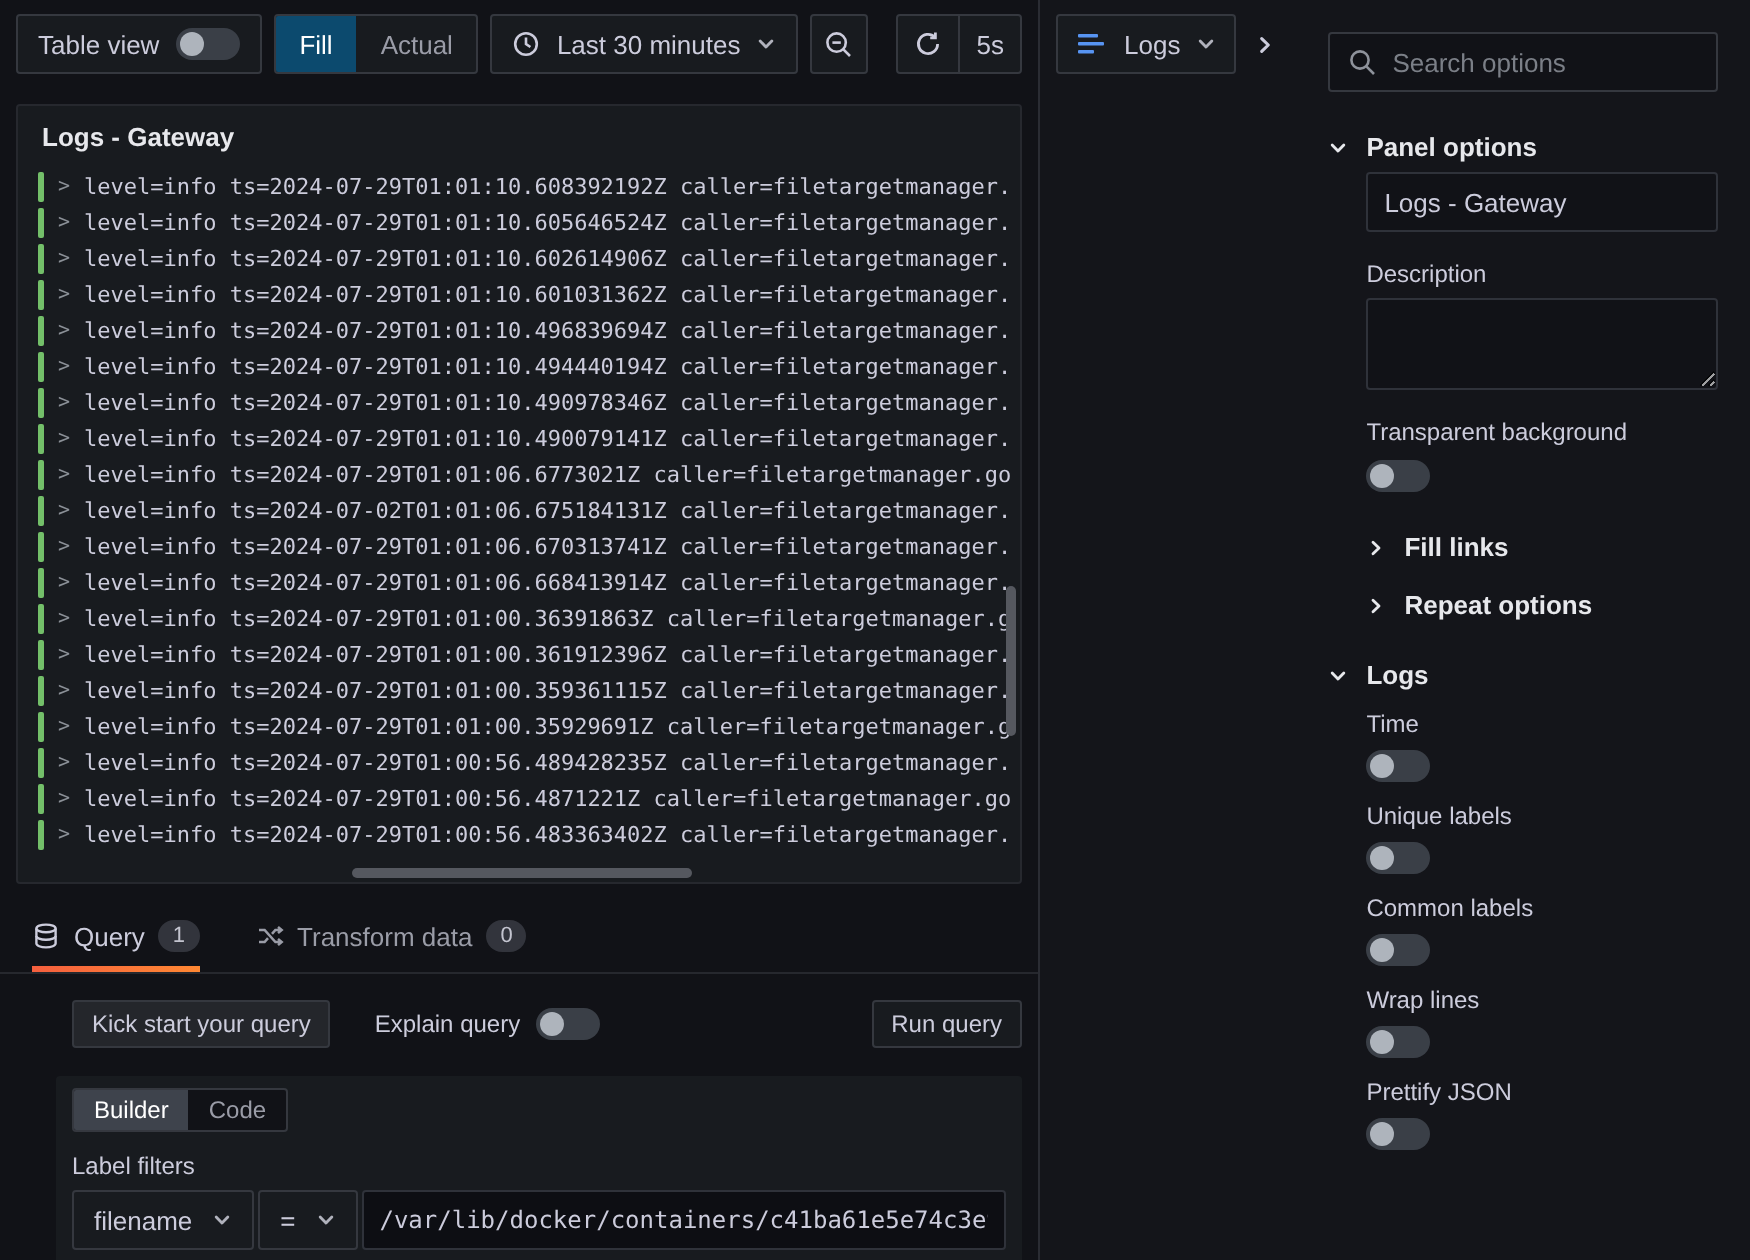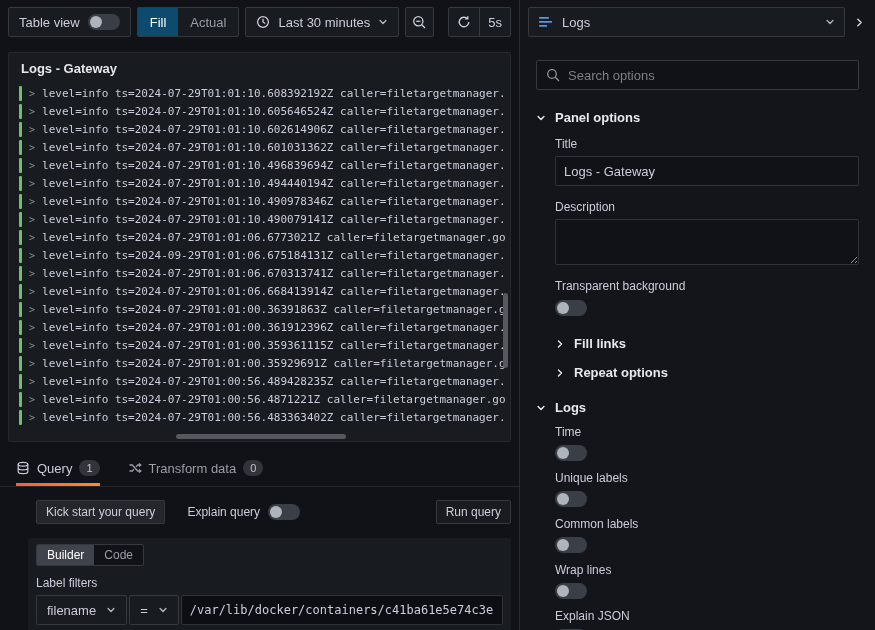--- a/index.html
+++ b/index.html
@@ -6,21 +6,21 @@
     --bg:#111217; --bg2:#181b1f; --pane-bg:#14151a;
     --border:#35383f; --border-weak:#26282e; --input-border:#2f323a;
     --text:#ccccdc; --dim:#9a9ca7; --white:#e7e8ec;
     --accent:#ff8833; --log-green:#73bf69; --viz-blue:#5794f2;
   }
   *{box-sizing:border-box; margin:0; padding:0;}
   html,body{width:875px;height:630px;overflow:hidden;background:var(--bg);}
   body{font-family:"Liberation Sans",sans-serif;color:var(--text);font-size:13px;}
   .app{display:flex;width:875px;height:630px;}
   .left-col{width:519px;min-width:0;display:flex;flex-direction:column;}
-  .options-pane{width:356px;min-width:0;background:var(--pane-bg);border-left:1px solid #2a2c33;display:flex;flex-direction:column;overflow:hidden;}
+  .options-pane{width:356px;min-width:0;background:var(--pane-bg);border-left:1px solid #2a2c33;display:flex;overflow:hidden;}
 
   
   .toolbar{height:44px;display:flex;align-items:center;padding:0 8px;gap:6px;flex:none;}
   .ctrl{display:flex;align-items:center;gap:8px;height:30px;padding:12px 10px;background:var(--bg2);border:1px solid var(--border);border-radius:2px;cursor:pointer;white-space:nowrap;}
   .seg-group{display:flex;align-items:stretch;height:30px;background:var(--bg2);border:1px solid var(--border);border-radius:2px;overflow:hidden;cursor:pointer;}
   .seg{display:flex;align-items:center;padding:0 12px;color:var(--dim);}
   .seg.active{background:#0c4a6e;color:#fff;}
   .icon{display:inline-flex;align-items:center;flex:none;}
   .caret{color:#b0b2bc;display:inline-flex;}
   .refresh-group{margin-left:auto;display:flex;height:30px;background:var(--bg2);border:1px solid var(--border);border-radius:2px;overflow:hidden;}
@@ -188,21 +188,21 @@
           <span class="log-text">level=info ts=2024-07-29T01:01:10.490079141Z caller=filetargetmanager.</span>
         </div>
           <div class="log-line">
           <span class="level-bar"></span>
           <span class="log-caret">&gt;</span>
           <span class="log-text">level=info ts=2024-07-29T01:01:06.6773021Z caller=filetargetmanager.go</span>
         </div>
           <div class="log-line">
           <span class="level-bar"></span>
           <span class="log-caret">&gt;</span>
-          <span class="log-text">level=info ts=2024-09-29T01:01:06.675184131Z caller=filetargetmanager.</span>
+          <span class="log-text">level=info ts=2024-07-02T01:01:06.675184131Z caller=filetargetmanager.</span>
         </div>
           <div class="log-line">
           <span class="level-bar"></span>
           <span class="log-caret">&gt;</span>
           <span class="log-text">level=info ts=2024-07-29T01:01:06.670313741Z caller=filetargetmanager.</span>
         </div>
           <div class="log-line">
           <span class="level-bar"></span>
           <span class="log-caret">&gt;</span>
           <span class="log-text">level=info ts=2024-07-29T01:01:06.668413914Z caller=filetargetmanager.</span>
@@ -355,21 +355,20 @@
       <div class="opt-section-header">
         <span class="icon">
           <svg width="10" height="10" viewBox="0 0 12 12" fill="none" stroke="currentColor" stroke-width="1.7" stroke-linecap="round" stroke-linejoin="round">
               <path d="M2.5 4.2 6 7.8 9.5 4.2"></path>
             </svg>
         </span>
         <span>Panel options</span>
       </div>
 
       <div class="opt-body">
-        <div class="field-label">Title</div>
         <input class="text-input" value="Logs - Gateway" style="">
 
         <div class="field-label mt14">Description</div>
         <textarea class="text-input" style=""></textarea>
 
         <div class="field-label mt14">Transparent background</div>
         <div class="switch tb-switch"></div>
 
         <div class="sub-collapse first">
           <span class="icon">
@@ -410,20 +409,20 @@
         </div>
           <div class="toggle-field">
           <div class="field-label">Common labels</div>
           <div class="switch"></div>
         </div>
           <div class="toggle-field">
           <div class="field-label">Wrap lines</div>
           <div class="switch"></div>
         </div>
           <div class="toggle-field">
-          <div class="field-label">Explain JSON</div>
+          <div class="field-label">Prettify JSON</div>
           <div class="switch"></div>
         </div>
         </div>
 
     </div>
   </div>
 </div>
 
 </body></html>

